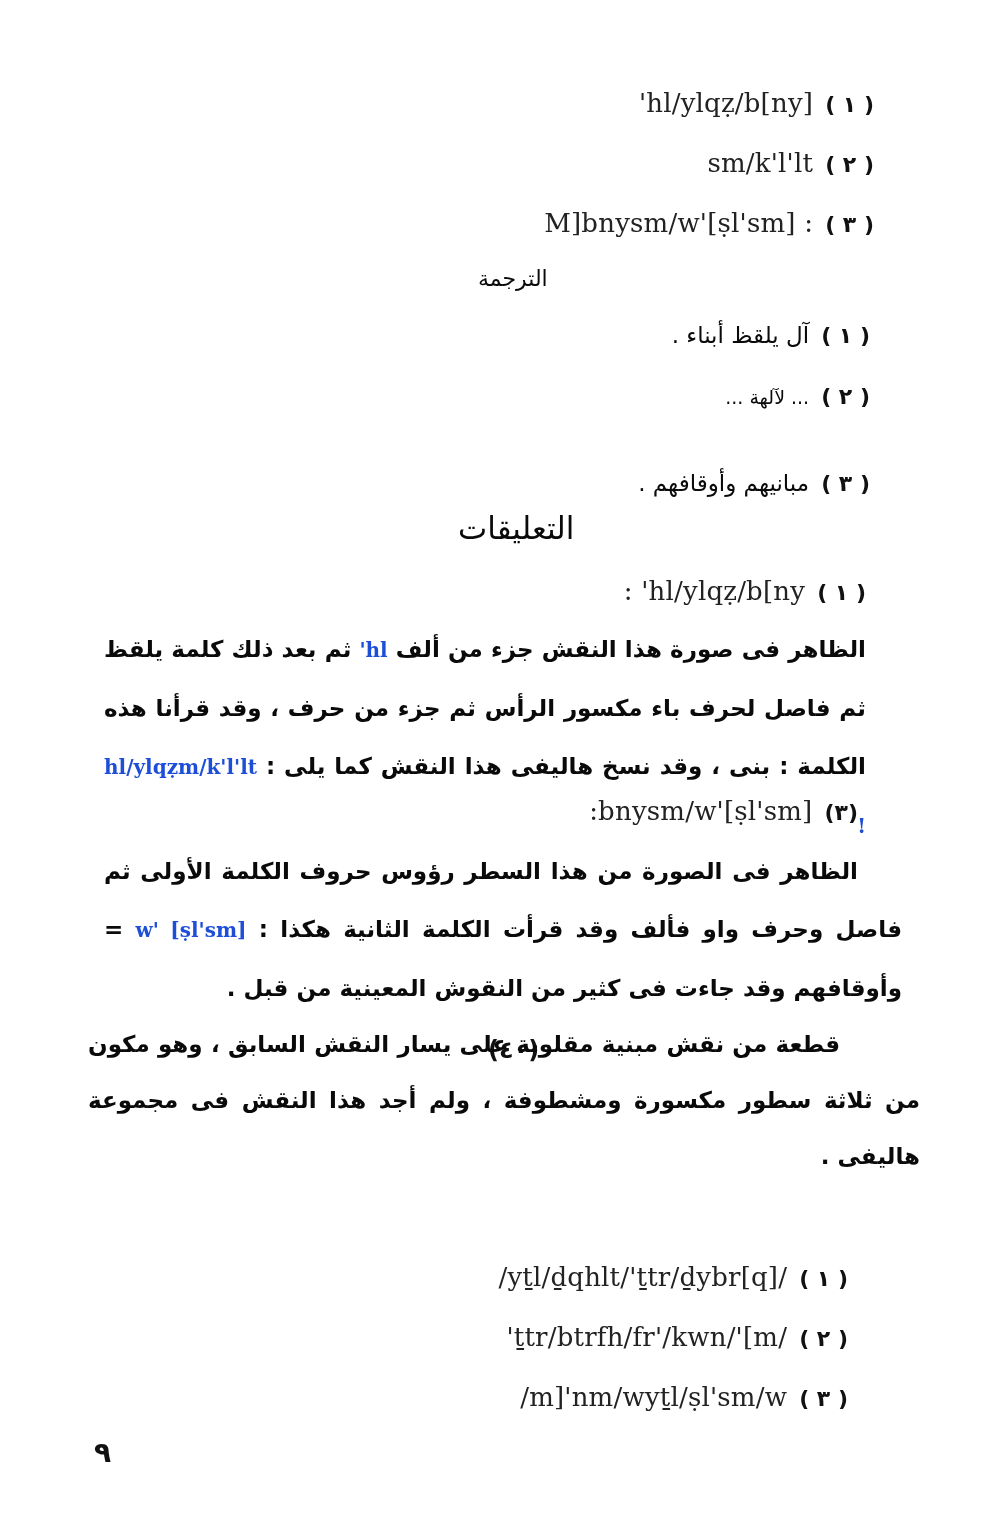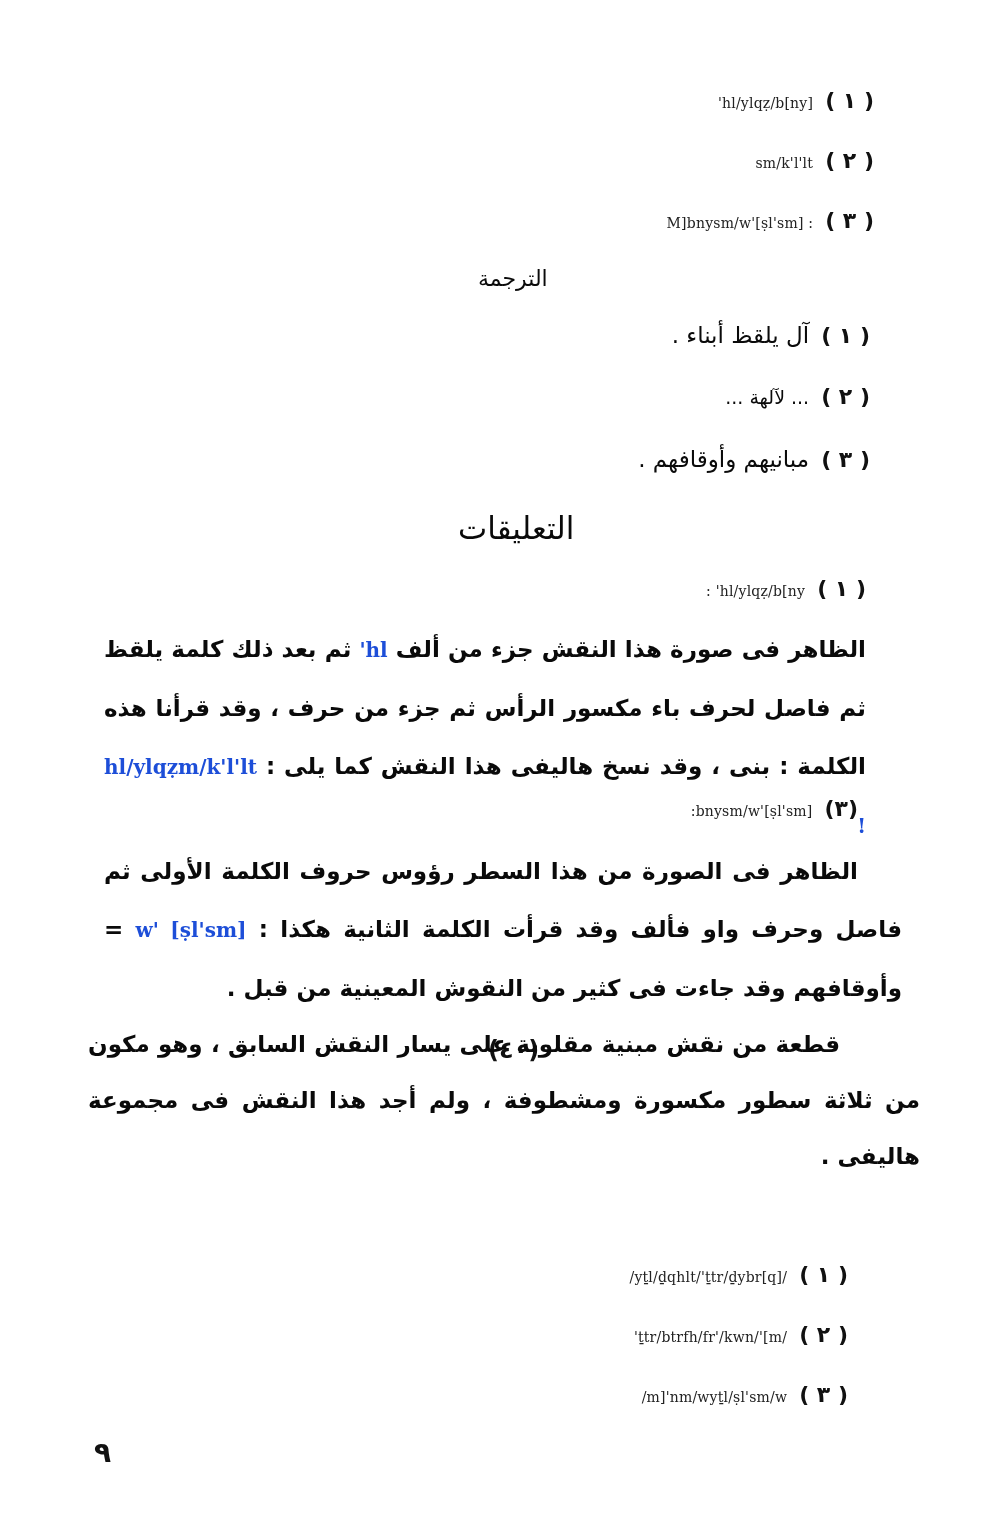--- a/index.html
+++ b/index.html
@@ -1,18 +1,18 @@
 <!DOCTYPE html>
 <html><head>
 <meta charset="utf-8">
 <style>
   html, body { margin: 0; padding: 0; background: #ffffff; }
   body { width: 998px; height: 1532px; position: relative; overflow: hidden; color: #111; }
   .abs { position: absolute; white-space: nowrap; }
-  .latin { font-family: "DejaVu Serif", serif; font-size: 14px; letter-spacing: 0.2px; color: #222; }
+  .latin { font-family: "DejaVu Serif", serif; font-size: 26px; letter-spacing: 0.2px; color: #222; }
   .ar { font-family: "DejaVu Sans", sans-serif; direction: rtl; color: #0a0a0a; font-weight: normal; }
   .num { font-family: "DejaVu Sans", sans-serif; font-weight: bold; font-size: 22px; color: #111; }
   .line { position: absolute; right: 0; display: flex; flex-direction: row-reverse; align-items: baseline; gap: 12px; white-space: nowrap; }
   .heading { font-size: 24px; }
   .para { position: absolute; font-family: "DejaVu Sans", sans-serif; font-weight: bold; direction: rtl; text-align: justify; text-align-last: right; font-size: 23px; line-height: 58px; color: #0a0a0a; }
   .para .tr { font-family: "DejaVu Serif", serif; font-weight: bold; font-size: 20px; direction: ltr; unicode-bidi: isolate; color: #1d4ed8; }
 </style>
 </head>
 <body>
 
@@ -37,21 +37,21 @@
   <div class="line" style="top:0;">
     <span class="num">( ١ )</span>
     <span class="ar" style="font-size:23px;">آل يلقظ أبناء .</span>
   </div>
   <div class="line" style="top:62px;">
     <span class="num">( ٢ )</span>
     <span class="ar" style="font-size:19px;">... لآلهة ...</span>
   </div>
   <div class="line" style="top:124px;">
     <span class="num">( ٣ )</span>
-    <span class="ar" style="font-size:23px;">مبانيهم وأوقافهم .</span>
+    <span class="ar" style="font-size:23px;margin-top:24px;">مبانيهم وأوقافهم .</span>
   </div>
 </div>
 
 <div class="abs ar heading" style="left:458px; top:510px; font-size:31px;">التعليقات</div>
 
 <div class="abs" style="right:132px; top:576px; display:flex; flex-direction:row-reverse; gap:12px; align-items:baseline;">
   <span class="num">( ١ )</span>
   <span class="latin">: 'hl/ylqẓ/b[ny</span>
 </div>
 

